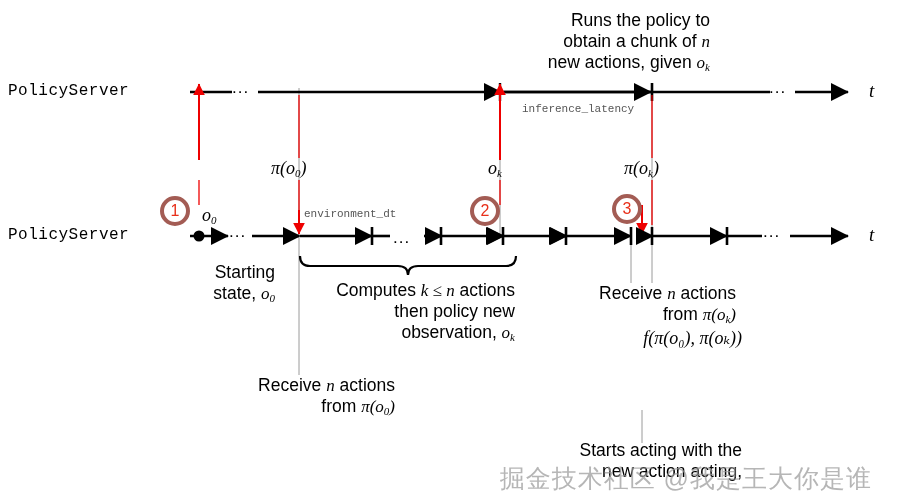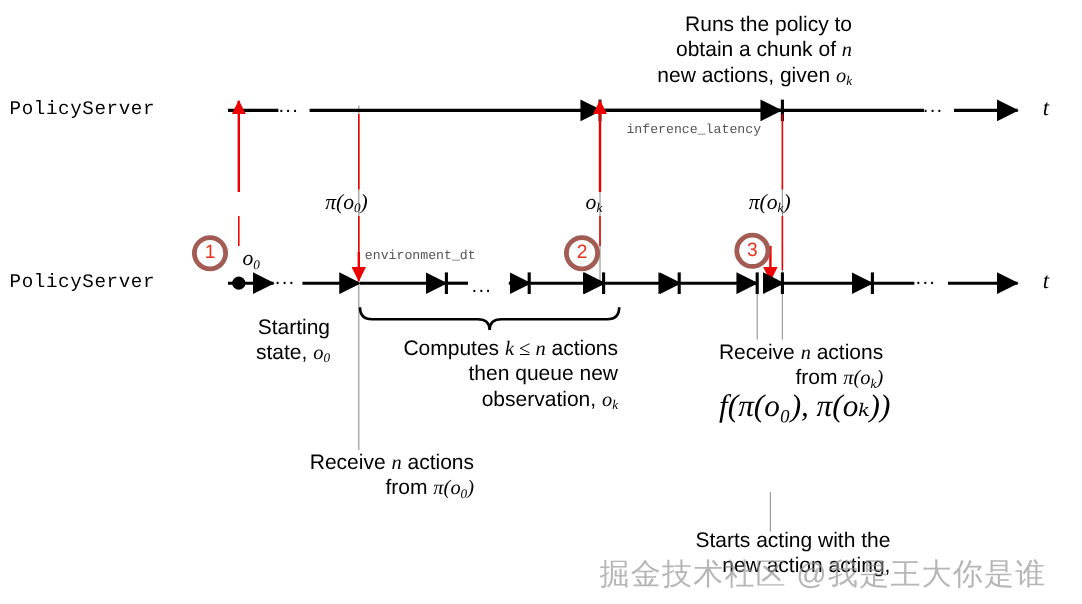--- a/index.html
+++ b/index.html
@@ -160,21 +160,21 @@
     <div>
       <span>state, </span><span class="sym">o</span><span class="sub">0</span>
     </div>
   </div>
 
   <div class="abs note" style="left:285px;top:280px;width:230px;">
     <div>
       <span>Computes </span><span class="sym">k ≤ n</span><span> actions</span>
     </div>
     <div>
-      <span>then queue new</span>
+      <span>then policy new</span>
     </div>
     <div>
       <span>observation, </span><span class="sym">o</span><span class="sub">k</span>
     </div>
   </div>
 
   <div class="abs note" style="left:205px;top:375px;width:190px;">
     <div>
       <span>Receive </span><span class="sym">n</span><span> actions</span>
     </div>
@@ -187,21 +187,21 @@
     <div>
       <span>Receive </span><span class="sym">n</span><span> actions</span>
     </div>
     <div>
       <span>from </span><span class="sym">π(o</span><span class="sub">k</span><span class="sym">)</span>
     </div>
   </div>
 
   <div class="abs note" style="left:542px;top:327px;width:200px;line-height:23px;">
     <div>
-      <span class="sym" style="font-size:26px;font-style:italic;">f(π(o₀), π(oₖ))</span>
+      <span class="sym" style="font-size:18px;font-style:italic;">f(π(o₀), π(oₖ))</span>
     </div>
   </div>
 
   <div class="abs note" style="left:542px;top:440px;width:200px;">
     <div>
       <span>Starts acting with the</span>
     </div>
     <div>
       <span>new action acting,</span>
     </div>

